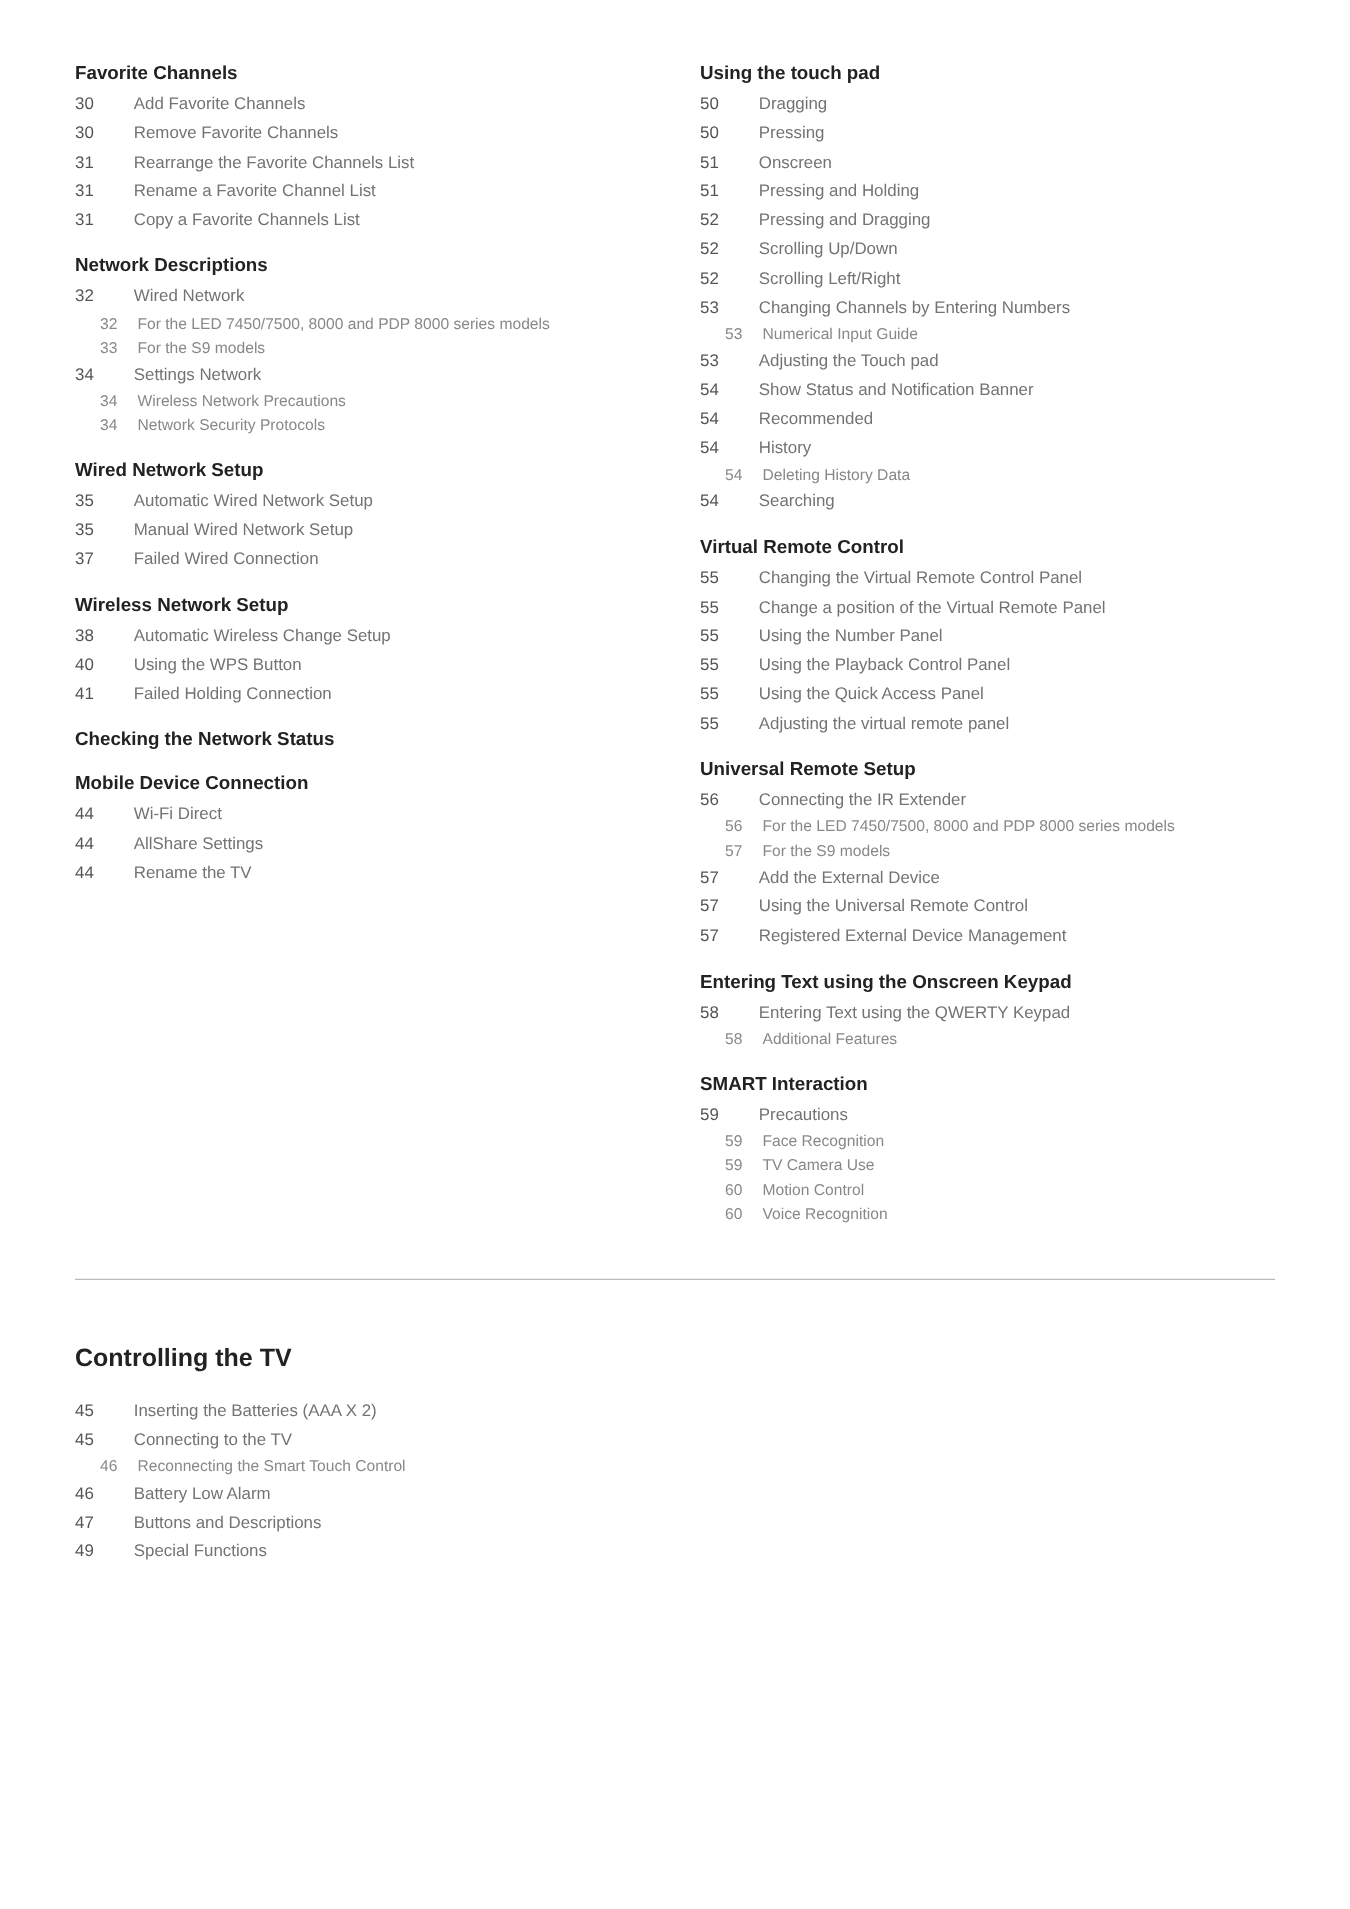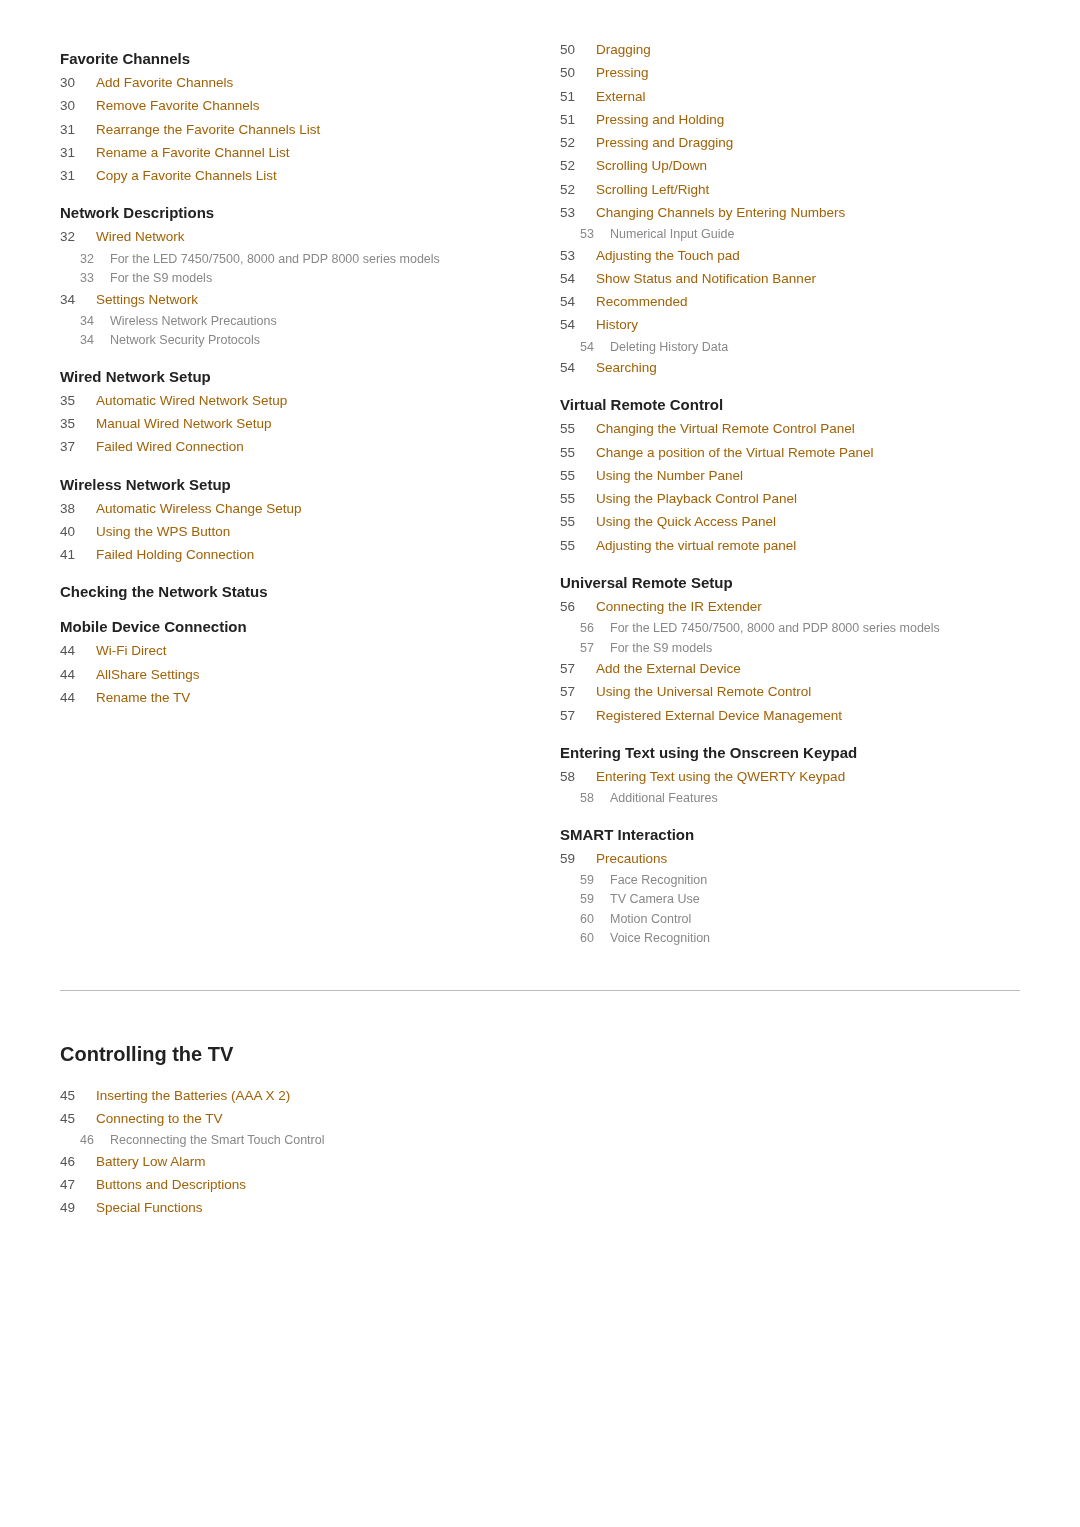--- a/index.html
+++ b/index.html
@@ -30,30 +30,31 @@
       font-size: 20px;
       font-weight: bold;
       color: #222;
       margin: 32px 0 20px 0;
     }
     .entry {
       display: flex;
       align-items: baseline;
       margin-bottom: 3px;
       line-height: 1.5;
+      gap: 11px;
     }
     .entry .num {
       min-width: 36px;
       color: #555;
       font-size: 13.5px;
       flex-shrink: 0;
     }
     .entry .label {
       font-size: 13.5px;
-      color: #a16207;
+      color: #737373;
     }
     .sub-entry {
       display: flex;
       align-items: baseline;
       margin-bottom: 2px;
       padding-left: 20px;
       line-height: 1.4;
     }
     .sub-entry .num {
       min-width: 30px;
@@ -175,31 +176,32 @@
           <span class="num">44</span>
           <span class="label">Rename the TV</span>
         </div>
     </div>
 
   </div>
 
   <div class="col">
 
     <div class="section">
+      <div class="section-heading">Using the touch pad</div>
       <div class="entry">
           <span class="num">50</span>
           <span class="label">Dragging</span>
         </div>
       <div class="entry">
           <span class="num">50</span>
           <span class="label">Pressing</span>
         </div>
       <div class="entry">
           <span class="num">51</span>
-          <span class="label">External</span>
+          <span class="label">Onscreen</span>
         </div>
       <div class="entry">
           <span class="num">51</span>
           <span class="label">Pressing and Holding</span>
         </div>
       <div class="entry">
           <span class="num">52</span>
           <span class="label">Pressing and Dragging</span>
         </div>
       <div class="entry">

